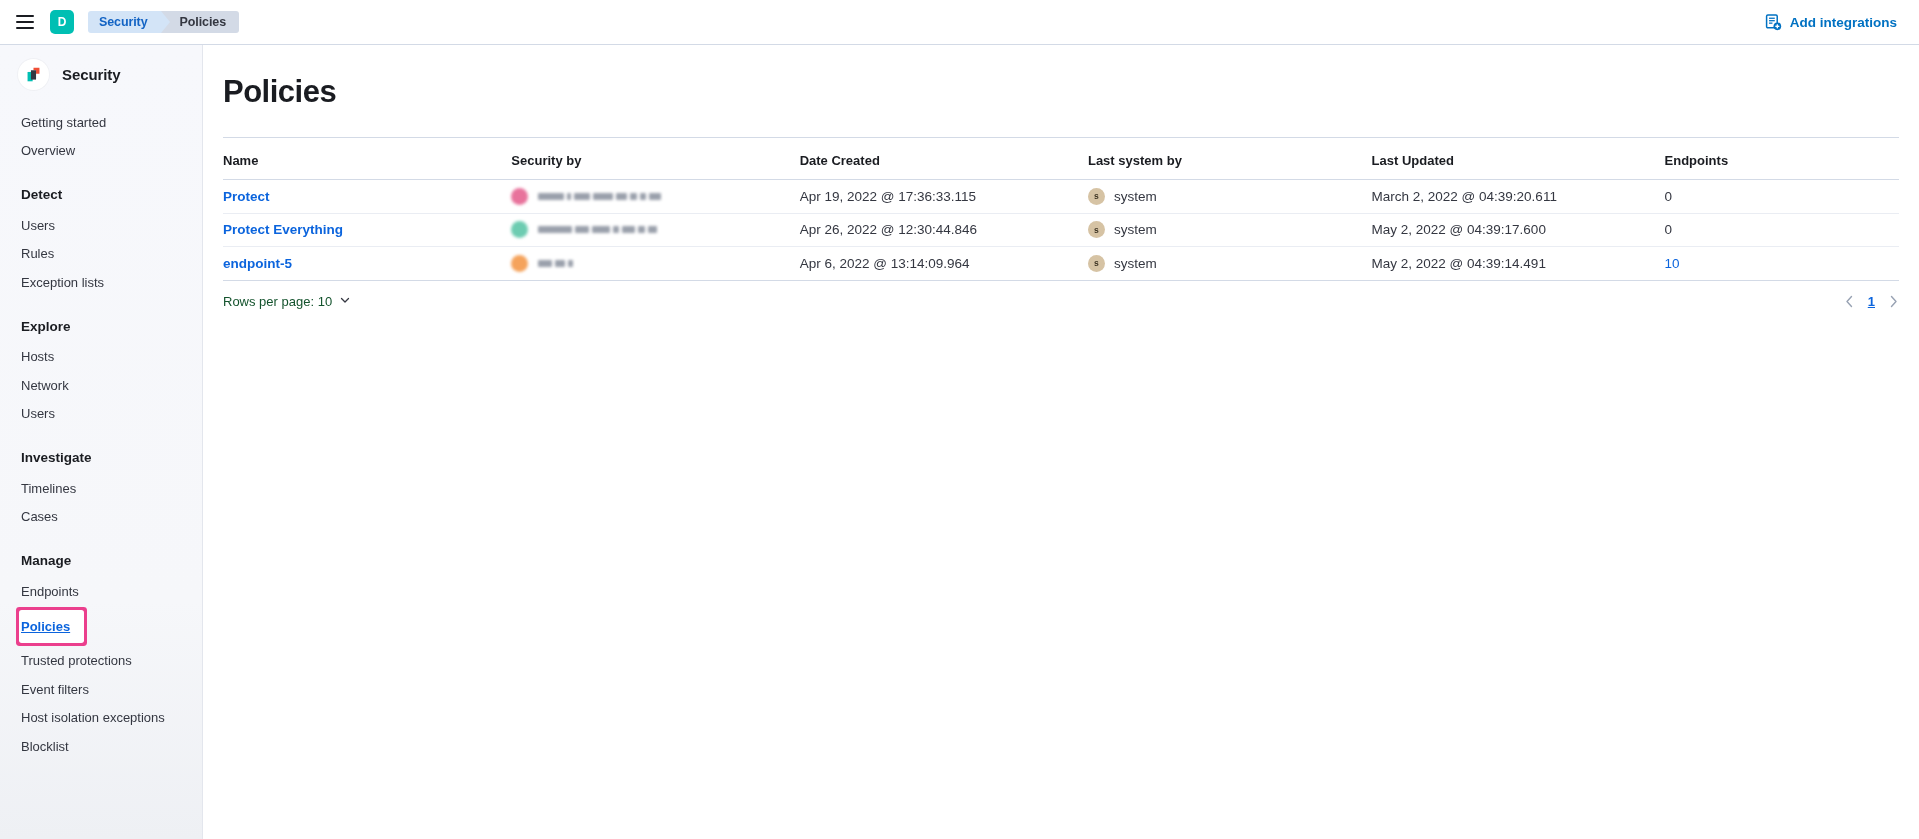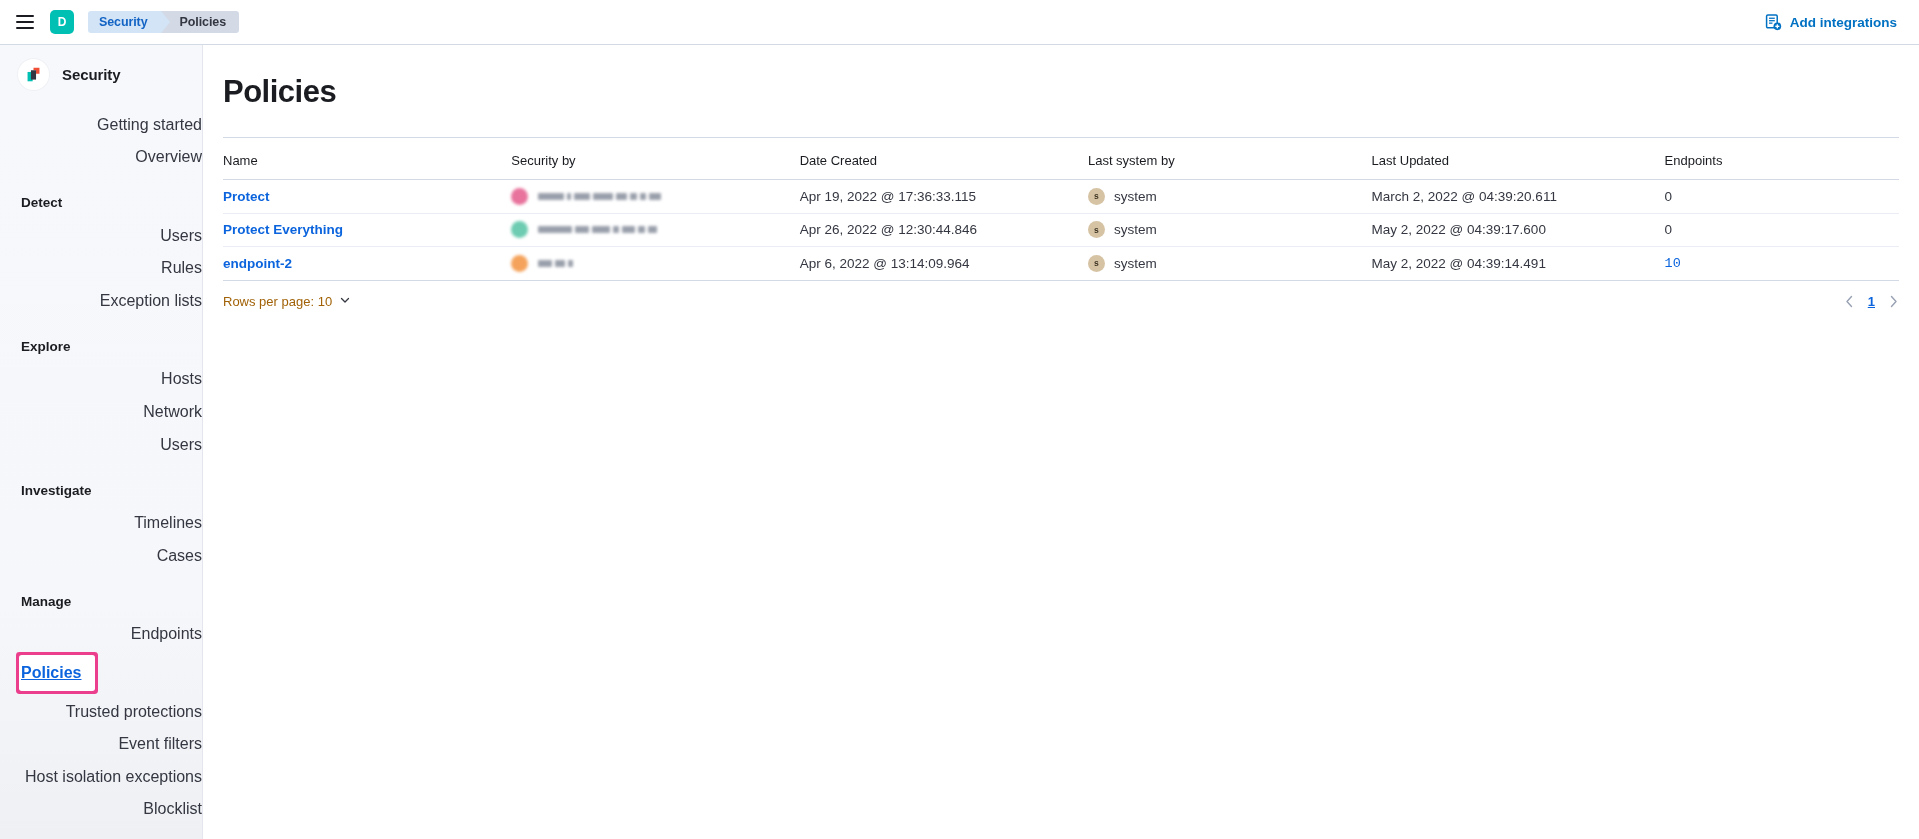--- a/index.html
+++ b/index.html
@@ -80,23 +80,23 @@
     display:flex; align-items:center; justify-content:center;
   }
   .sec-title { font-size:15px; font-weight:700; color:#1a1c21; letter-spacing:-0.1px; }
 
   .nav { padding-top:18px; }
   .nav-group-title {
     font-size:13.5px; font-weight:700; color:#1a1c21;
     padding:0 0 0 21px; margin-top:22px; margin-bottom:9px;
   }
   .nav-item {
-    font-size:16px; color:#343741;
+    font-size:13px; color:#343741;
     padding:5.5px 0 5.5px 21px;
-    cursor:pointer; line-height:1.35;text-align:right;
+    cursor:pointer; line-height:1.35;
   }
   .nav-item.selected {
     color:#0b64dd; font-weight:700; text-decoration:underline;
     display:inline-block; margin-left:21px; padding-left:0;
     padding-right:12px;
     background:#ffffff;
     box-shadow:0 0 0 2px #ffffff, 0 0 0 5px #eb3f8d;
     border-radius:1px;
   }
   .nav-spacer { height:6px; }
@@ -126,42 +126,42 @@
     margin:19px 0 0 20px;
   }
 
   
   table.policies {
     width:1676px; margin:15px 0 0 20px;
     border-collapse:collapse; table-layout:fixed;
   }
   table.policies th {
     text-align:left;
-    font-size:13px; font-weight:400; color:#1a1c21;
+    font-size:13px; font-weight:700; color:#1a1c21;
     padding:0 0 11px 0;
     border-bottom:1px solid #d3dae6;
   }
   table.policies td {
     padding:0; height:33.5px;
     border-bottom:1px solid #eaedf3;
     font-size:13.5px; color:#343741;
     vertical-align:middle;
   }
   table.policies tr.row-last td { border-bottom:1px solid #d3dae6; }
 
   .col-name { width:246px; }
   .col-created-by { width:246px; }
   .col-date-created { width:246px; }
   .col-updated-by { width:242px; }
   .col-last-updated { width:250px; }
   .col-endpoints { width:200px; }
 
   .policy-link { color:#0b64dd; font-weight:700; cursor:pointer; font-size:13.5px; }
 
-  .endpoints-link { color:#0b64dd; cursor:pointer;font-family:Liberation Mono, monospace; }
+  .endpoints-link { color:#0b64dd; cursor:pointer; }
 
   
   .creator { display:flex; align-items:center; gap:10px; }
   .av-blob {
     width:17px; height:17px; border-radius:50%;
     filter:blur(1.4px); flex:0 0 auto;
   }
   .av-blob.pink   { background:#e8739c; }
   .av-blob.teal   { background:#6dccb1; }
   .av-blob.orange { background:#f5a35c; }
@@ -181,21 +181,21 @@
     flex:0 0 auto;
   }
 
   
   .tfoot {
     display:flex; align-items:center;
     margin:13px 20px 0 20px; width:1676px;
   }
   .rows-per-page {
     display:flex; align-items:center; gap:7px;
-    font-size:13px; color:#a16207; font-weight:400;
+    font-size:13px; color:#14532d; font-weight:400;
     cursor:pointer;
   }
   .pager { margin-left:auto; display:flex; align-items:center; gap:13px; }
   .pager-arrow { color:#98a2b3; cursor:pointer; display:flex; align-items:center; }
   .pager-page {
     color:#0b64dd; font-size:13px; font-weight:700;
     text-decoration:underline; cursor:pointer;
   }
 </style>
 </head>
@@ -352,21 +352,21 @@
             <span class="av-system">s</span>
             <span>system</span>
           </div>
         </td>
         <td>May 2, 2022 @ 04:39:17.600</td>
         <td>0</td>
       </tr>
 
       <tr class="row-last">
         <td>
-          <span class="policy-link">endpoint-2</span>
+          <span class="policy-link">endpoint-5</span>
         </td>
         <td>
           <div class="creator">
             <span class="av-blob orange"></span>
             <span class="redact">
               <i style="width:14px"></i>
                 <i style="width:10px"></i>
                 <i style="width:5px"></i>
             </span>
           </div>

